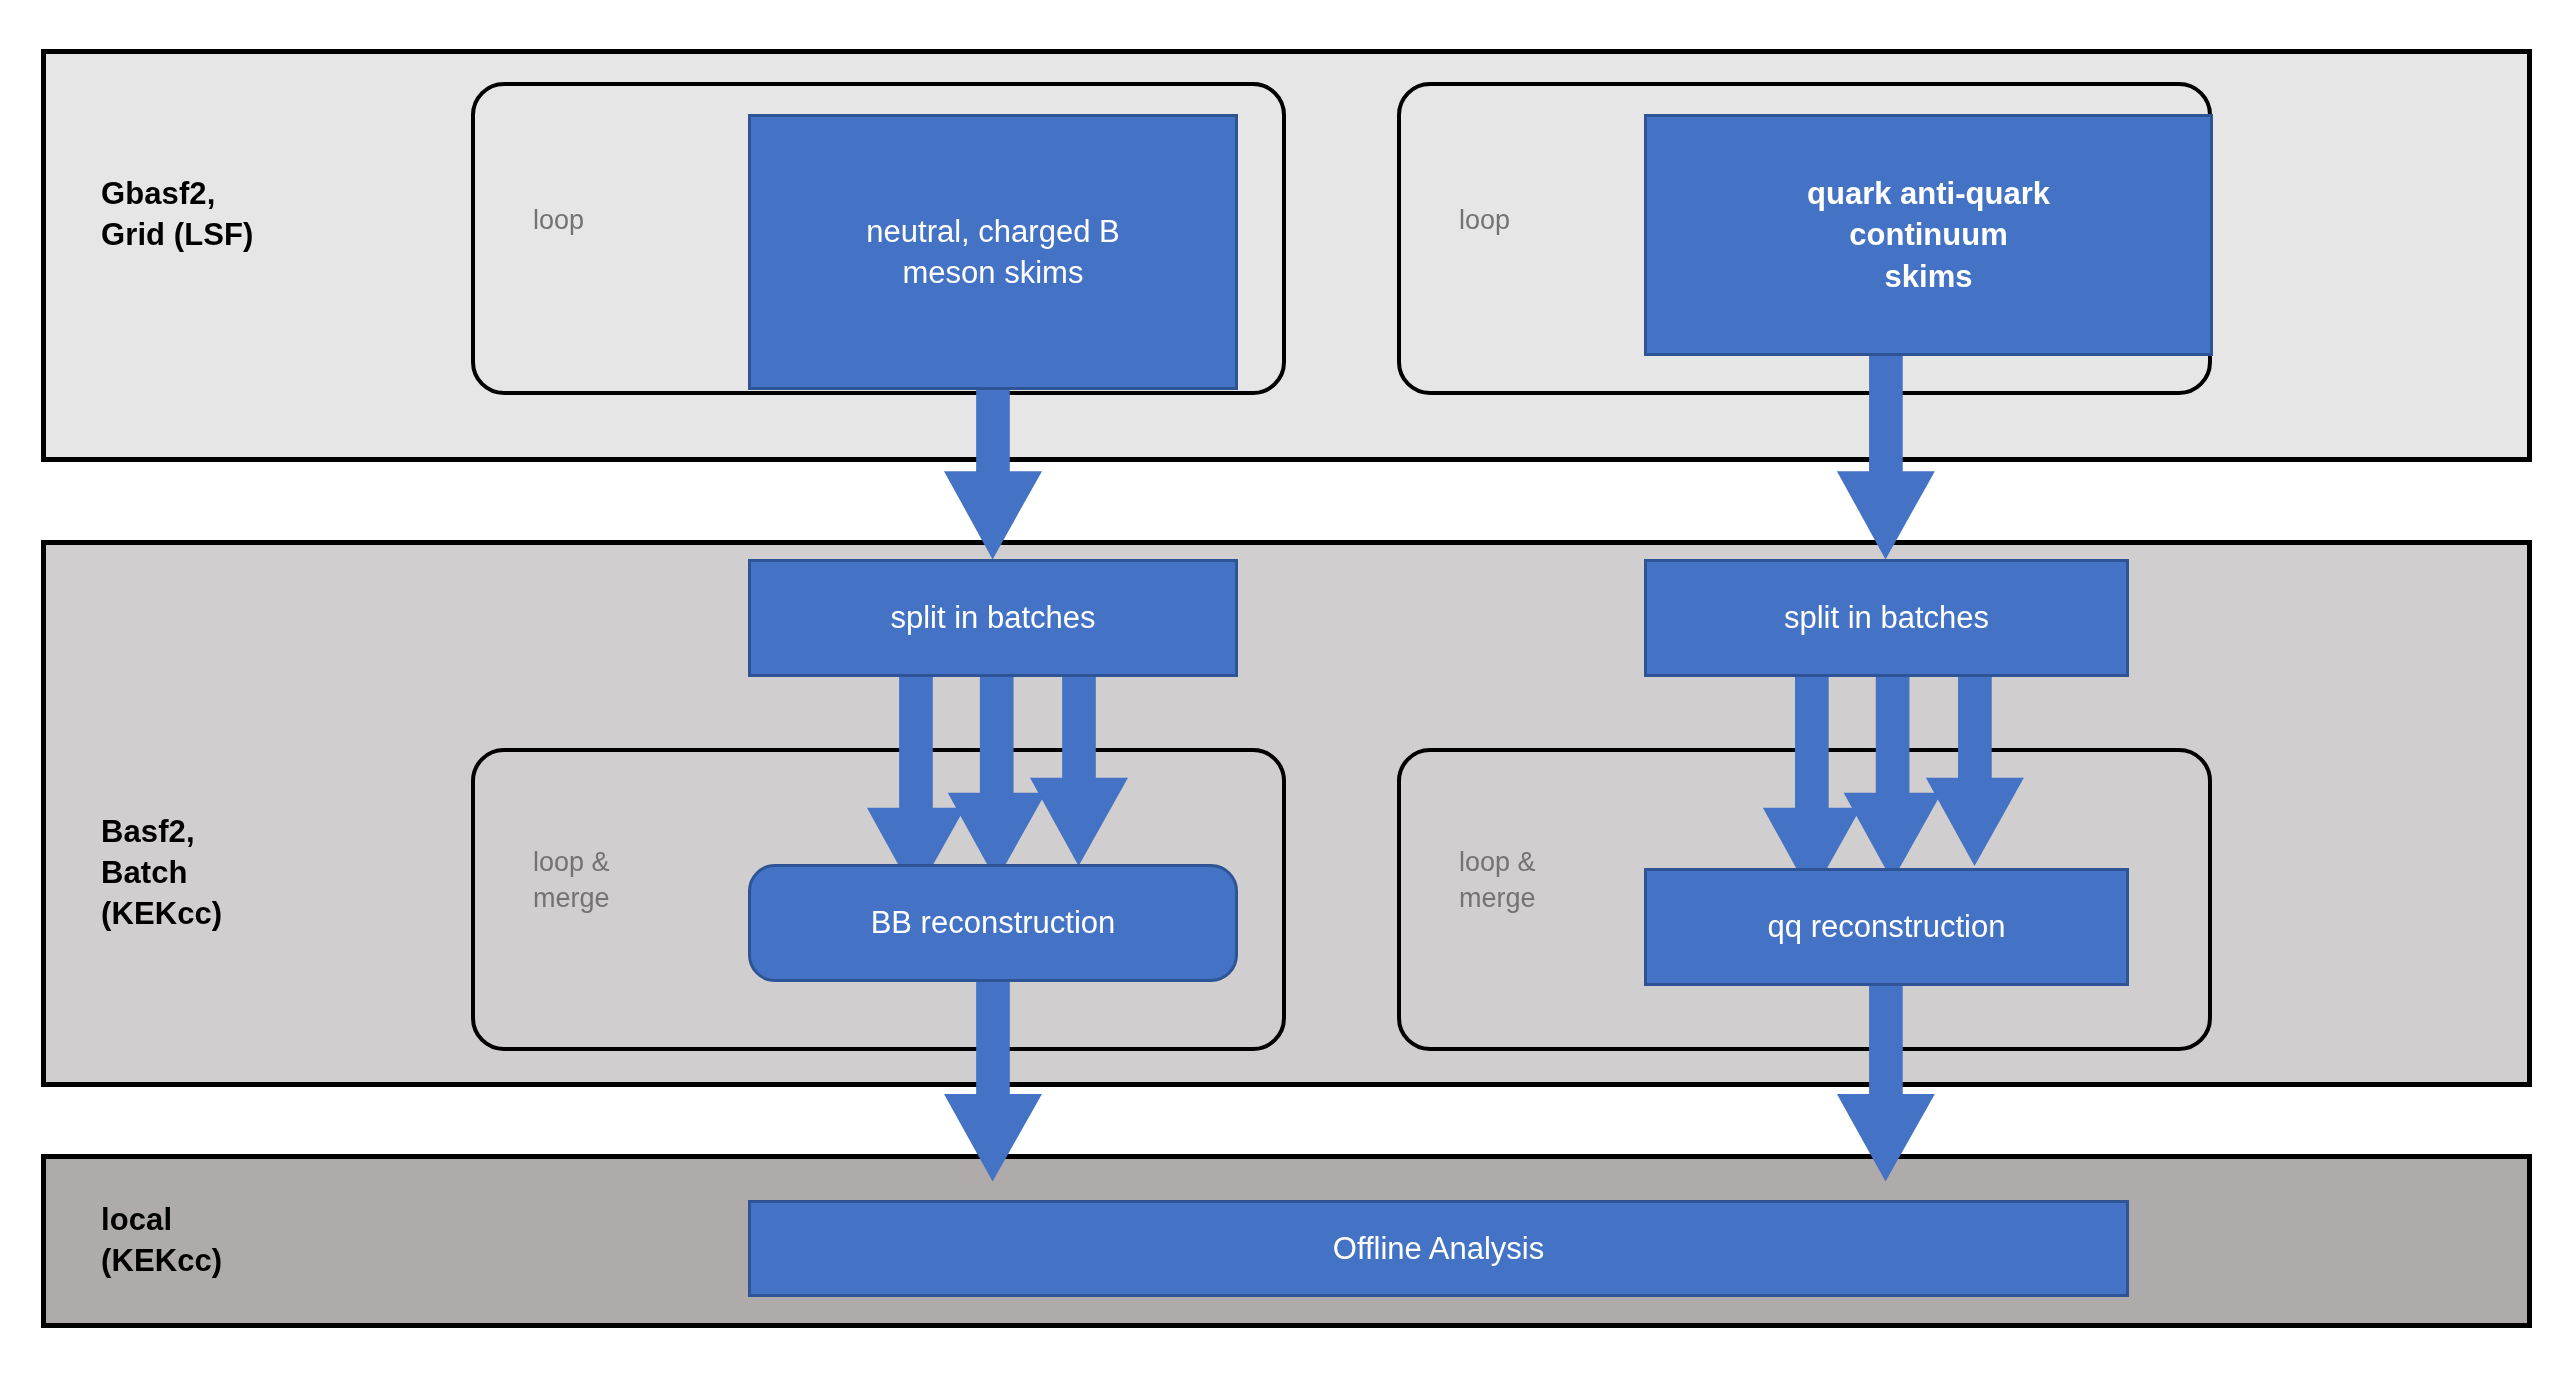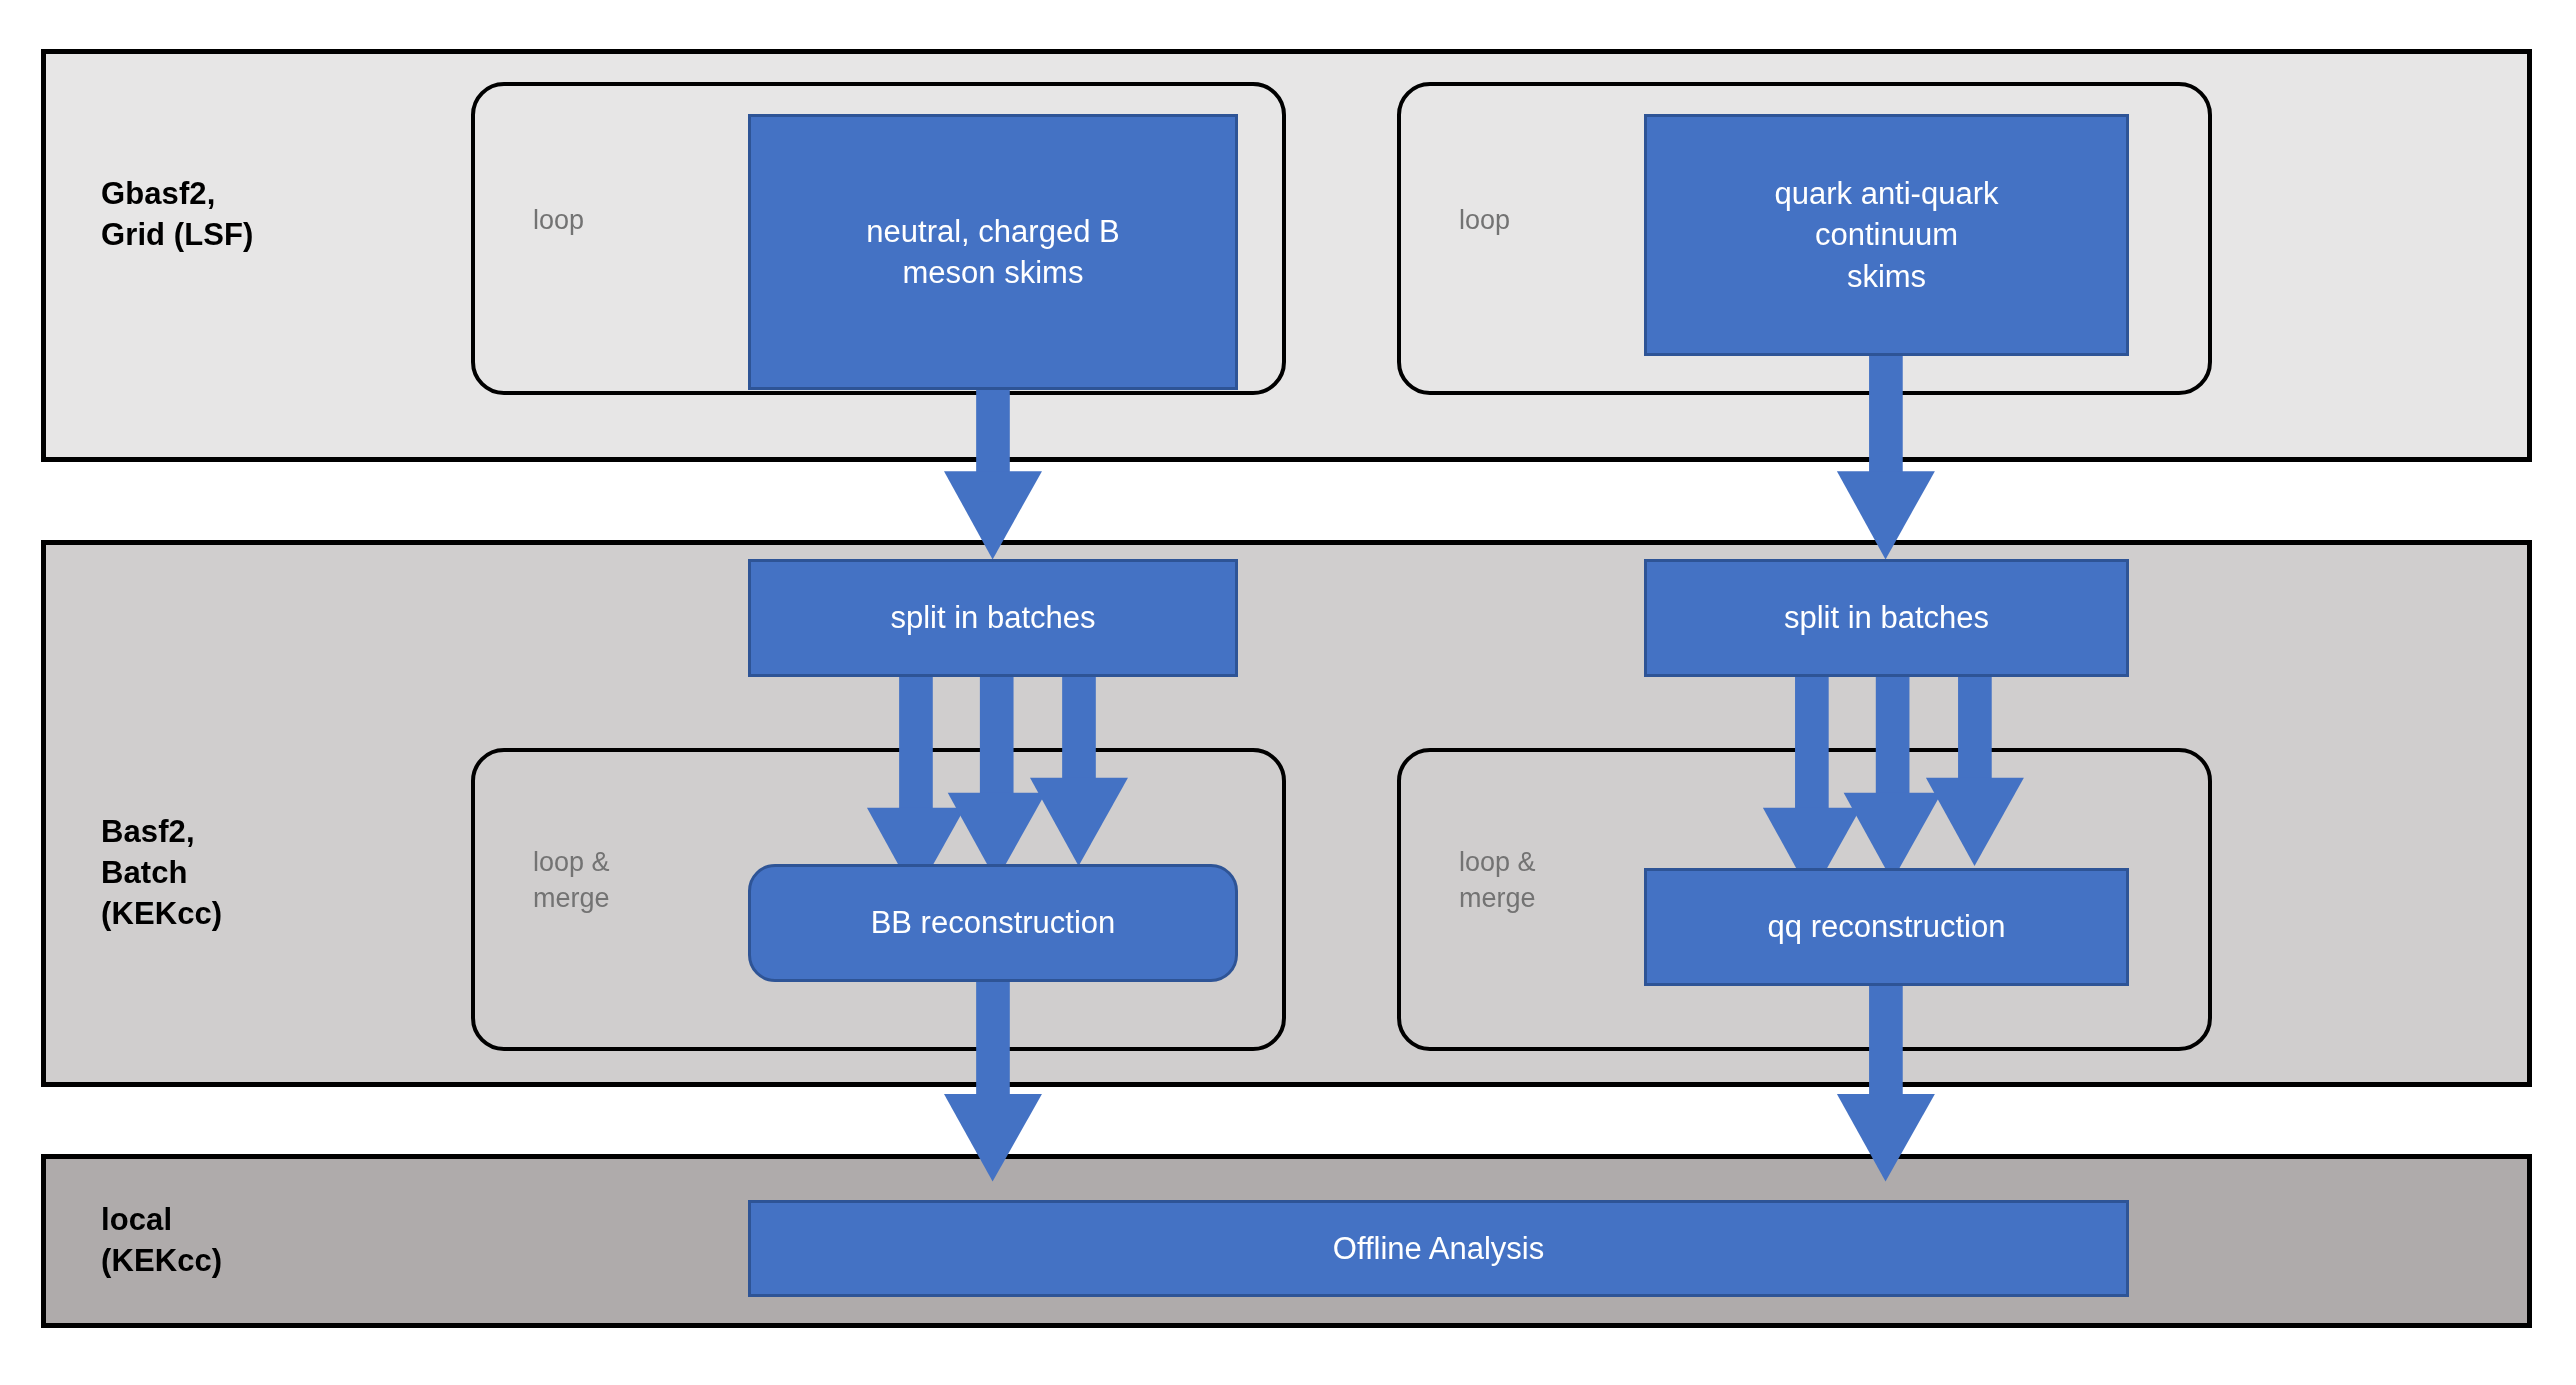--- a/index.html
+++ b/index.html
@@ -80,21 +80,21 @@
     font-size: 31px;
     line-height: 1.33;
     display: flex;
     align-items: center;
     justify-content: center;
     text-align: center;
     white-space: pre-line;
     padding: 0 10.5px;
   }
   .proc-skims-b  { left: 748px; top: 114px;  width: 490px; height: 276px; }
-  .proc-skims-qq { left: 1644px; top: 114px;  width: 485px; height: 242px; }
+  .proc-skims-qq { left: 1644px; top: 114px;  width: 569px; height: 242px; font-weight: bold; }
   .proc-split-l  { left: 748px; top: 559px;  width: 490px; height: 118px; }
   .proc-split-r  { left: 1644px; top: 559px;  width: 485px; height: 118px; }
   .proc-recon-bb { left: 748px; top: 864px; width: 490px; height: 118px; border-radius: 27px; }
   .proc-recon-qq { left: 1644px; top: 868px; width: 485px; height: 118px; }
   .proc-offline  { left: 748px; top: 1200px; width: 1381px; height: 97px; }
 
   
   #arrow-layer {
     position: absolute;
     left: 0; top: 0;

